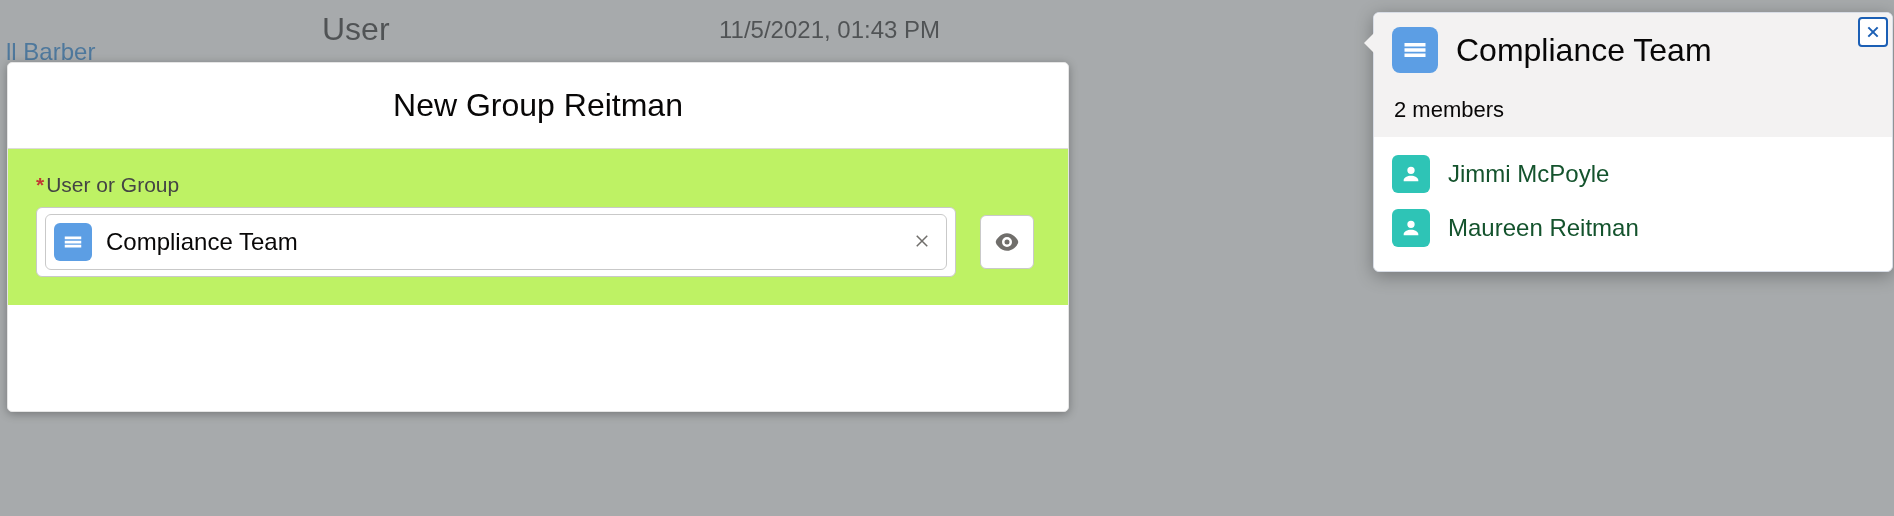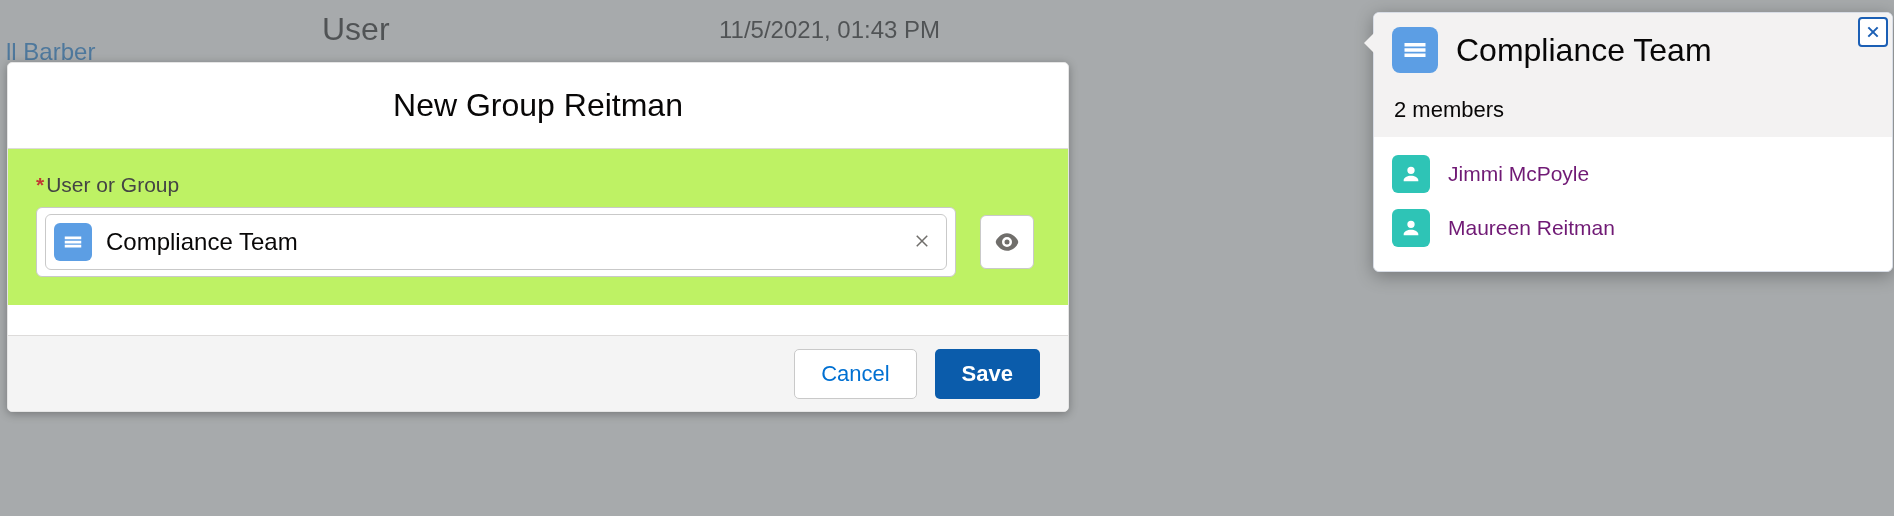--- a/index.html
+++ b/index.html
@@ -46,21 +46,21 @@
     .pop-icon svg { width: 28px; height: 28px; fill: #fff; }
     .pop-title { font-size: 32px; color: #080707; font-weight: 400; }
     .pop-sub { font-size: 22px; color: #080707; margin-top: 24px; padding-left: 2px; }
     .pop-close { position: absolute; top: 4px; right: 4px; width: 30px; height: 30px; border: 2px solid #1b5fb5; border-radius: 4px; background: #fff; display: flex; align-items: center; justify-content: center; cursor: pointer; }
     .pop-close svg { width: 16px; height: 16px; stroke: #1b5fb5; stroke-width: 3; fill: none; }
 
     .pop-body { background: #fff; padding: 10px 18px 16px 18px; border-radius: 0 0 6px 6px; }
     .member-row { display: flex; align-items: center; gap: 18px; padding: 8px 0; }
     .member-icon { width: 38px; height: 38px; background: #2ec4b6; border-radius: 6px; display: flex; align-items: center; justify-content: center; }
     .member-icon svg { width: 22px; height: 22px; fill: #fff; }
-    .member-name { font-size: 21px; color: #701a75; }
+    .member-name { font-size: 24px; color: #14532d; }
   </style>
 </head>
 <body>
 
 <div class="bg-row">
   <div class="cell-link"><a href="#">ll Barber</a></div>
   <div class="cell-type">User</div>
   <div class="cell-date">11/5/2021, 01:43 PM</div>
 </div>
 
@@ -88,24 +88,20 @@
           </button>
         </div>
       </div>
       <button class="preview-btn">
         <svg viewBox="0 0 24 24">
             <path d="M12 5c-5 0-9 5-9 7s4 7 9 7 9-5 9-7-4-7-9-7zm0 11a4 4 0 110-8 4 4 0 010 8zm0-6a2 2 0 100 4 2 2 0 000-4z"></path>
           </svg>
       </button>
     </div>
   </div>
-  <div class="modal-footer">
-    <button class="btn btn-neutral">Cancel</button>
-    <button class="btn btn-brand">Save</button>
-  </div>
 </div>
 
 <div class="popover">
   <div class="popover-header">
     <button class="pop-close">
       <svg viewBox="0 0 24 24">
           <path d="M5 5l14 14M19 5L5 19"></path>
         </svg>
     </button>
     <div class="pop-title-row">

